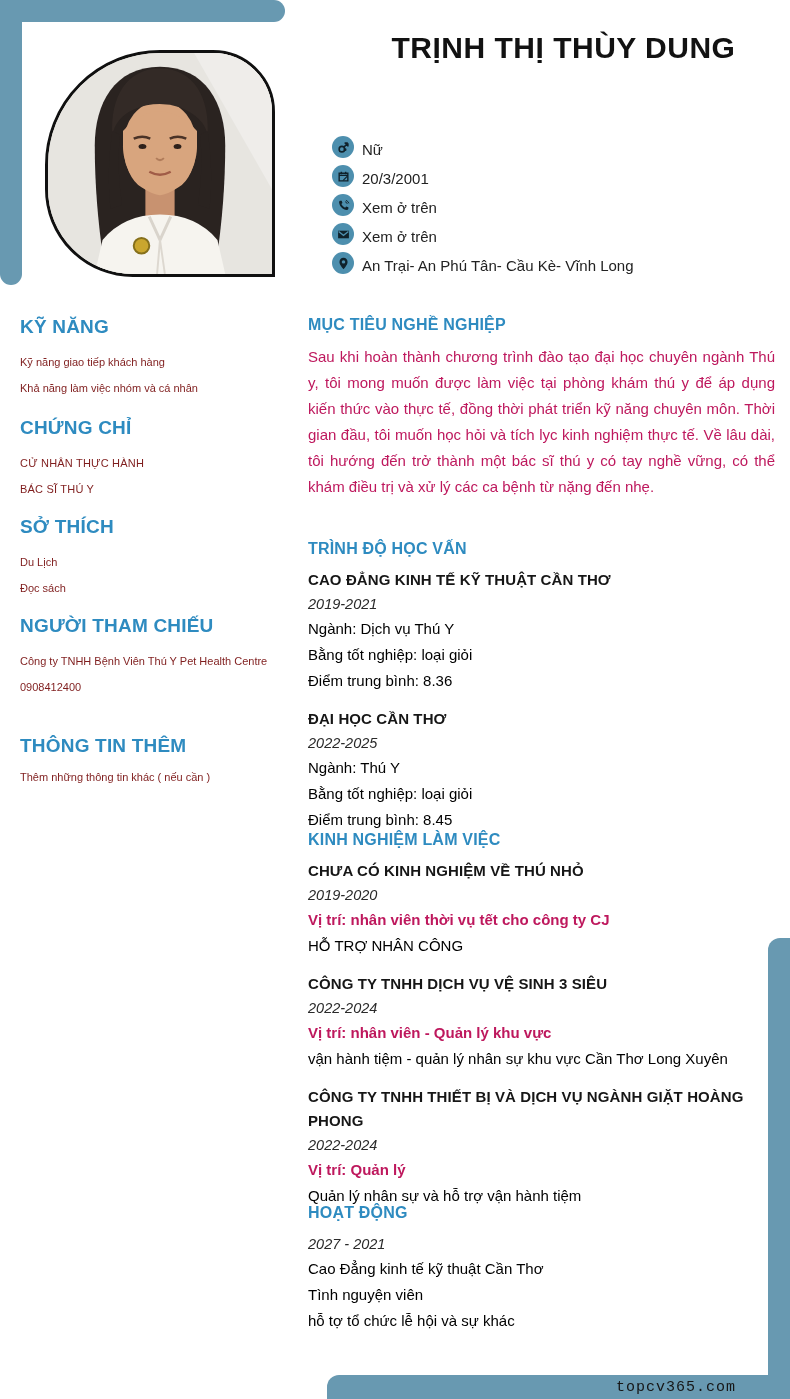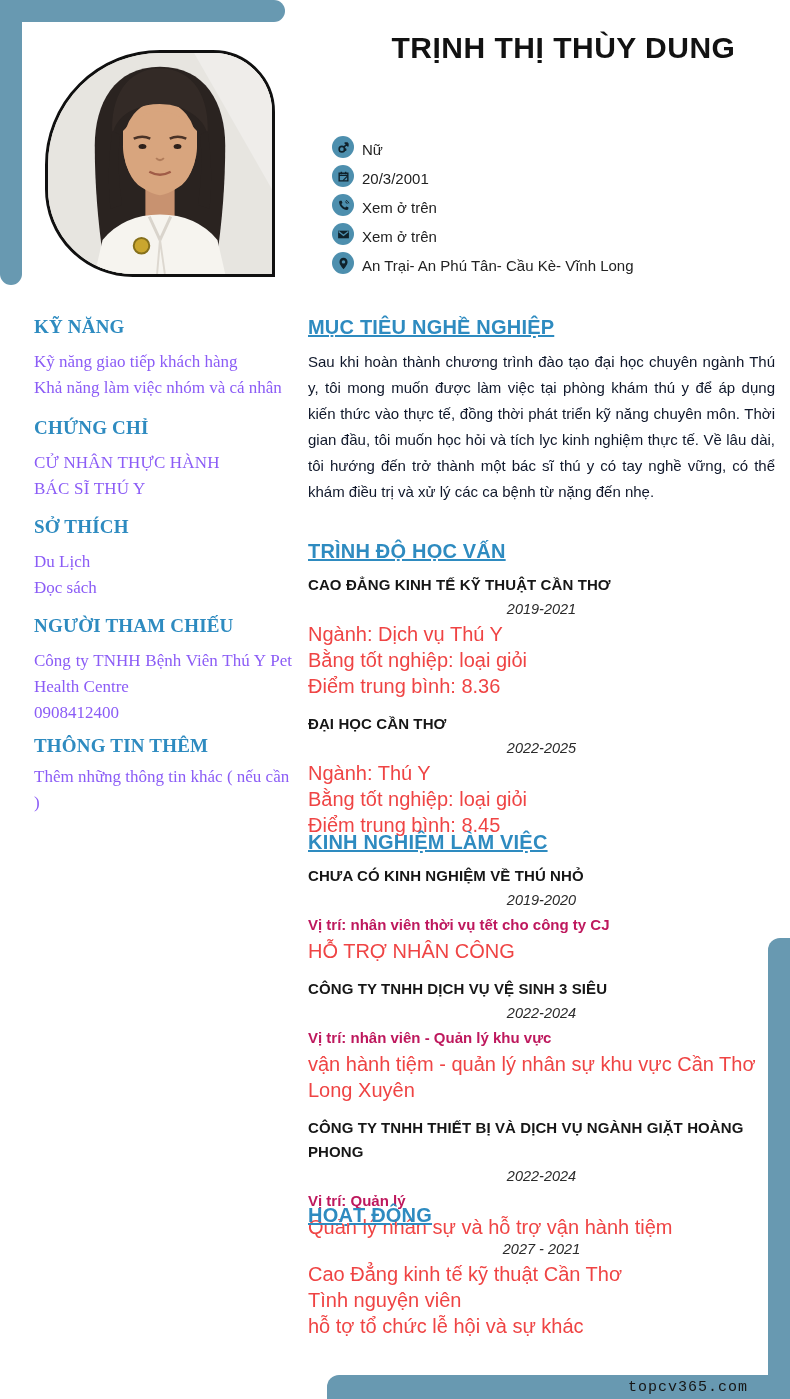--- a/index.html
+++ b/index.html
@@ -13,55 +13,55 @@
   *{margin:0;padding:0;box-sizing:border-box;}
   html,body{background:#ffffff;}
   body{font-family:"Liberation Sans","DejaVu Sans",sans-serif;color:var(--body);}
   .page{position:relative;width:790px;height:1399px;background:#ffffff;overflow:hidden;}
 
   
   .decor-top-bar{position:absolute;left:0;top:0;width:285px;height:22px;background:var(--decor);border-radius:0 12px 12px 0;}
   .decor-left-bar{position:absolute;left:0;top:0;width:22px;height:285px;background:var(--decor);border-radius:0 0 12px 12px;}
   .decor-right-tab{position:absolute;left:768px;top:938px;width:22px;height:461px;background:var(--decor);border-radius:12px 0 0 0;}
   .footer-bar{position:absolute;left:327px;top:1375px;width:463px;height:24px;background:var(--decor);border-radius:12px 0 0 0;
-    display:flex;align-items:center;justify-content:flex-end;padding-right:42px;}
+    display:flex;align-items:center;justify-content:flex-end;padding-right:54px;}
   .footer-bar span{font-family:"Liberation Mono","DejaVu Sans Mono",monospace;font-size:15px;color:#161616;letter-spacing:1px;}
 
   
   .photo-frame{position:absolute;left:45px;top:50px;width:230px;height:227px;border:3px solid #101010;
     border-radius:115px 62px 0 88px;overflow:hidden;background:#e6e4df;}
   .photo-frame svg{display:block;width:100%;height:100%;}
 
   
   .header-block{position:absolute;left:336px;top:30px;width:455px;text-align:center;}
   .name{font-size:30px;font-weight:bold;color:#121212;letter-spacing:.5px;line-height:36px;}
   .position{margin-top:11px;font-size:17px;font-weight:bold;color:var(--subtitle);letter-spacing:.3px;}
 
   .info-list{position:absolute;left:332px;top:129px;list-style:none;}
   .info-list li{display:flex;align-items:flex-end;height:29px;}
   .icon-circle{flex:0 0 22px;width:22px;height:22px;border-radius:50%;background:var(--icon);
     display:flex;align-items:center;justify-content:center;margin-right:8px;}
   .icon-circle svg{width:13px;height:13px;fill:#10222b;stroke:#10222b;}
   .info-text{font-size:15px;color:#222;}
 
   
-  .sidebar-section{position:absolute;left:34px;width:258px;font-family:Liberation Serif, serif;}
+  .sidebar-section{position:absolute;left:20px;width:258px;}
   .side-title{font-size:19px;font-weight:bold;color:var(--heading);letter-spacing:.2px;margin-bottom:11px;}
-  .side-item{font-size:17px;line-height:26px;color:#8b5cf6;}
+  .side-item{font-size:11px;line-height:26px;color:#7f1d1d;}
   .side-item.justify{text-align:justify;}
   .side-item.caps{letter-spacing:.2px;}
 
   
   .main-section{position:absolute;left:308px;width:467px;}
-  .main-title{font-size:20px;font-weight:bold;color:var(--heading);letter-spacing:.2px;margin-bottom:10px;text-decoration:underline;}
-  .para{font-size:15px;line-height:26px;text-align:justify;color:#0f172a;}
+  .main-title{font-size:16px;font-weight:bold;color:var(--heading);letter-spacing:.2px;margin-bottom:10px;}
+  .para{font-size:15px;line-height:26px;text-align:justify;color:#be185d;}
   .entry{margin-bottom:13px;}
   .entry-head{font-size:15px;font-weight:bold;color:#161616;line-height:24px;letter-spacing:.1px;}
-  .entry-period{font-size:14.5px;font-style:italic;color:#2a2a2a;line-height:24px;text-align:center;}
-  .entry-line{font-size:20px;color:#ef4444;line-height:26px;}
+  .entry-period{font-size:14.5px;font-style:italic;color:#2a2a2a;line-height:24px;}
+  .entry-line{font-size:15px;color:#000000;line-height:26px;}
   .entry-role{font-size:15px;font-weight:bold;color:#be185d;line-height:26px;}
 </style>
 </head>
 <body>
 
 <div class="page">
 
   <div class="decor-top-bar"></div>
   <div class="decor-left-bar"></div>
   <div class="decor-right-tab"></div>

